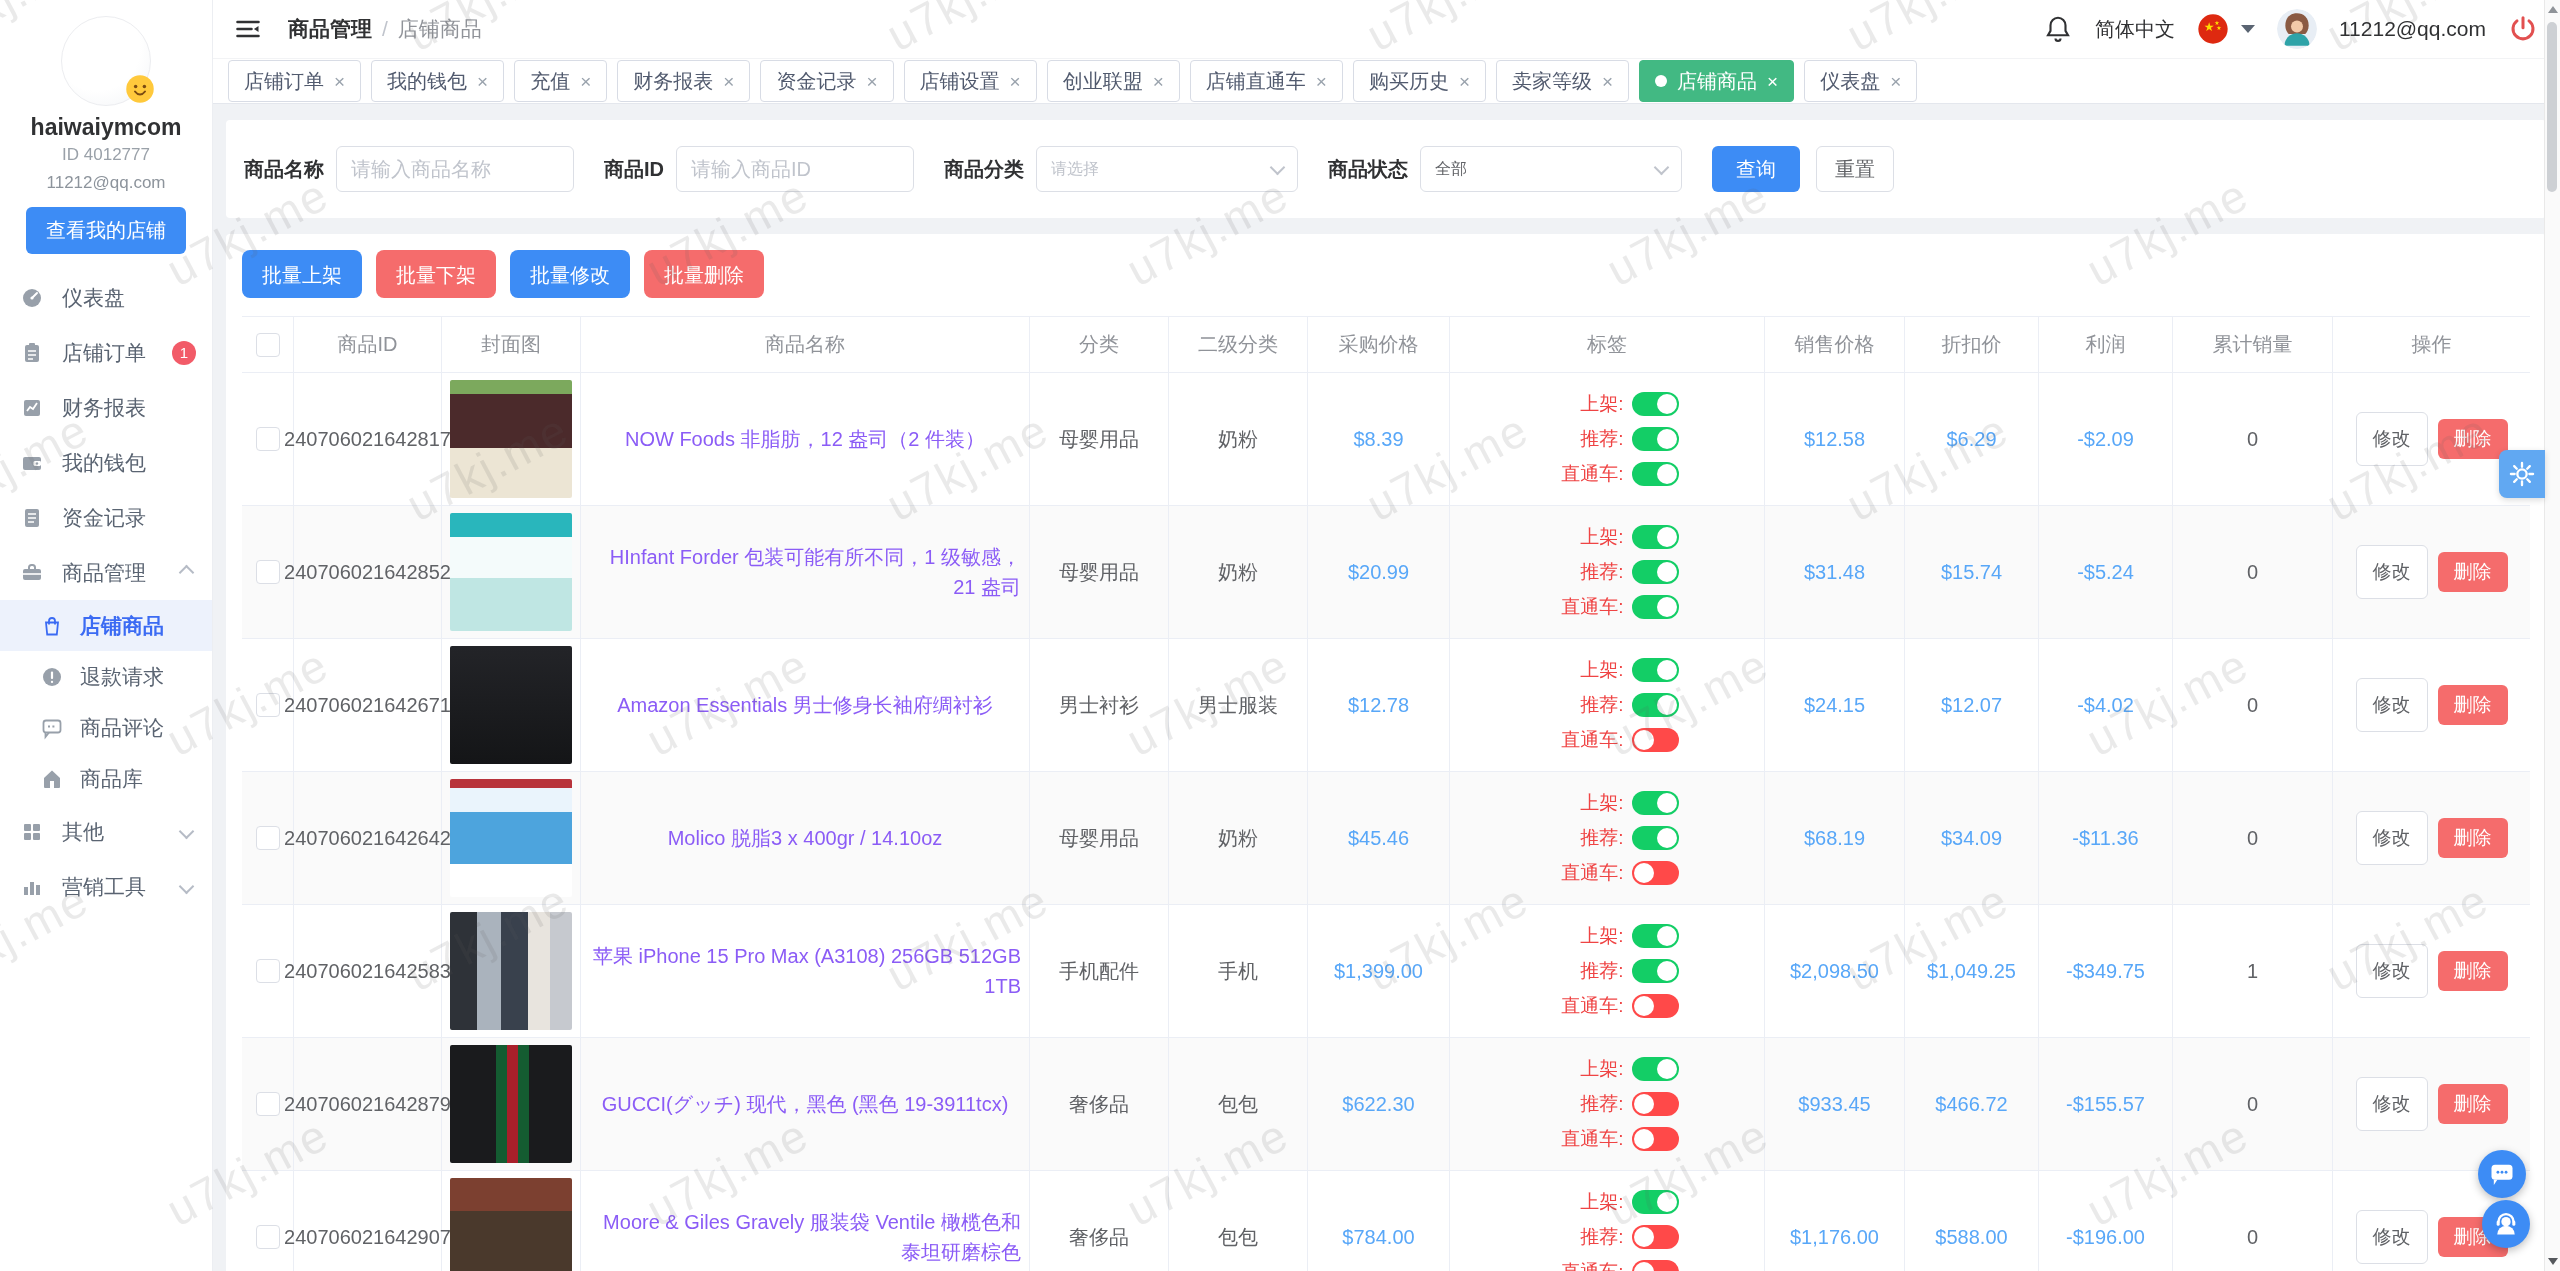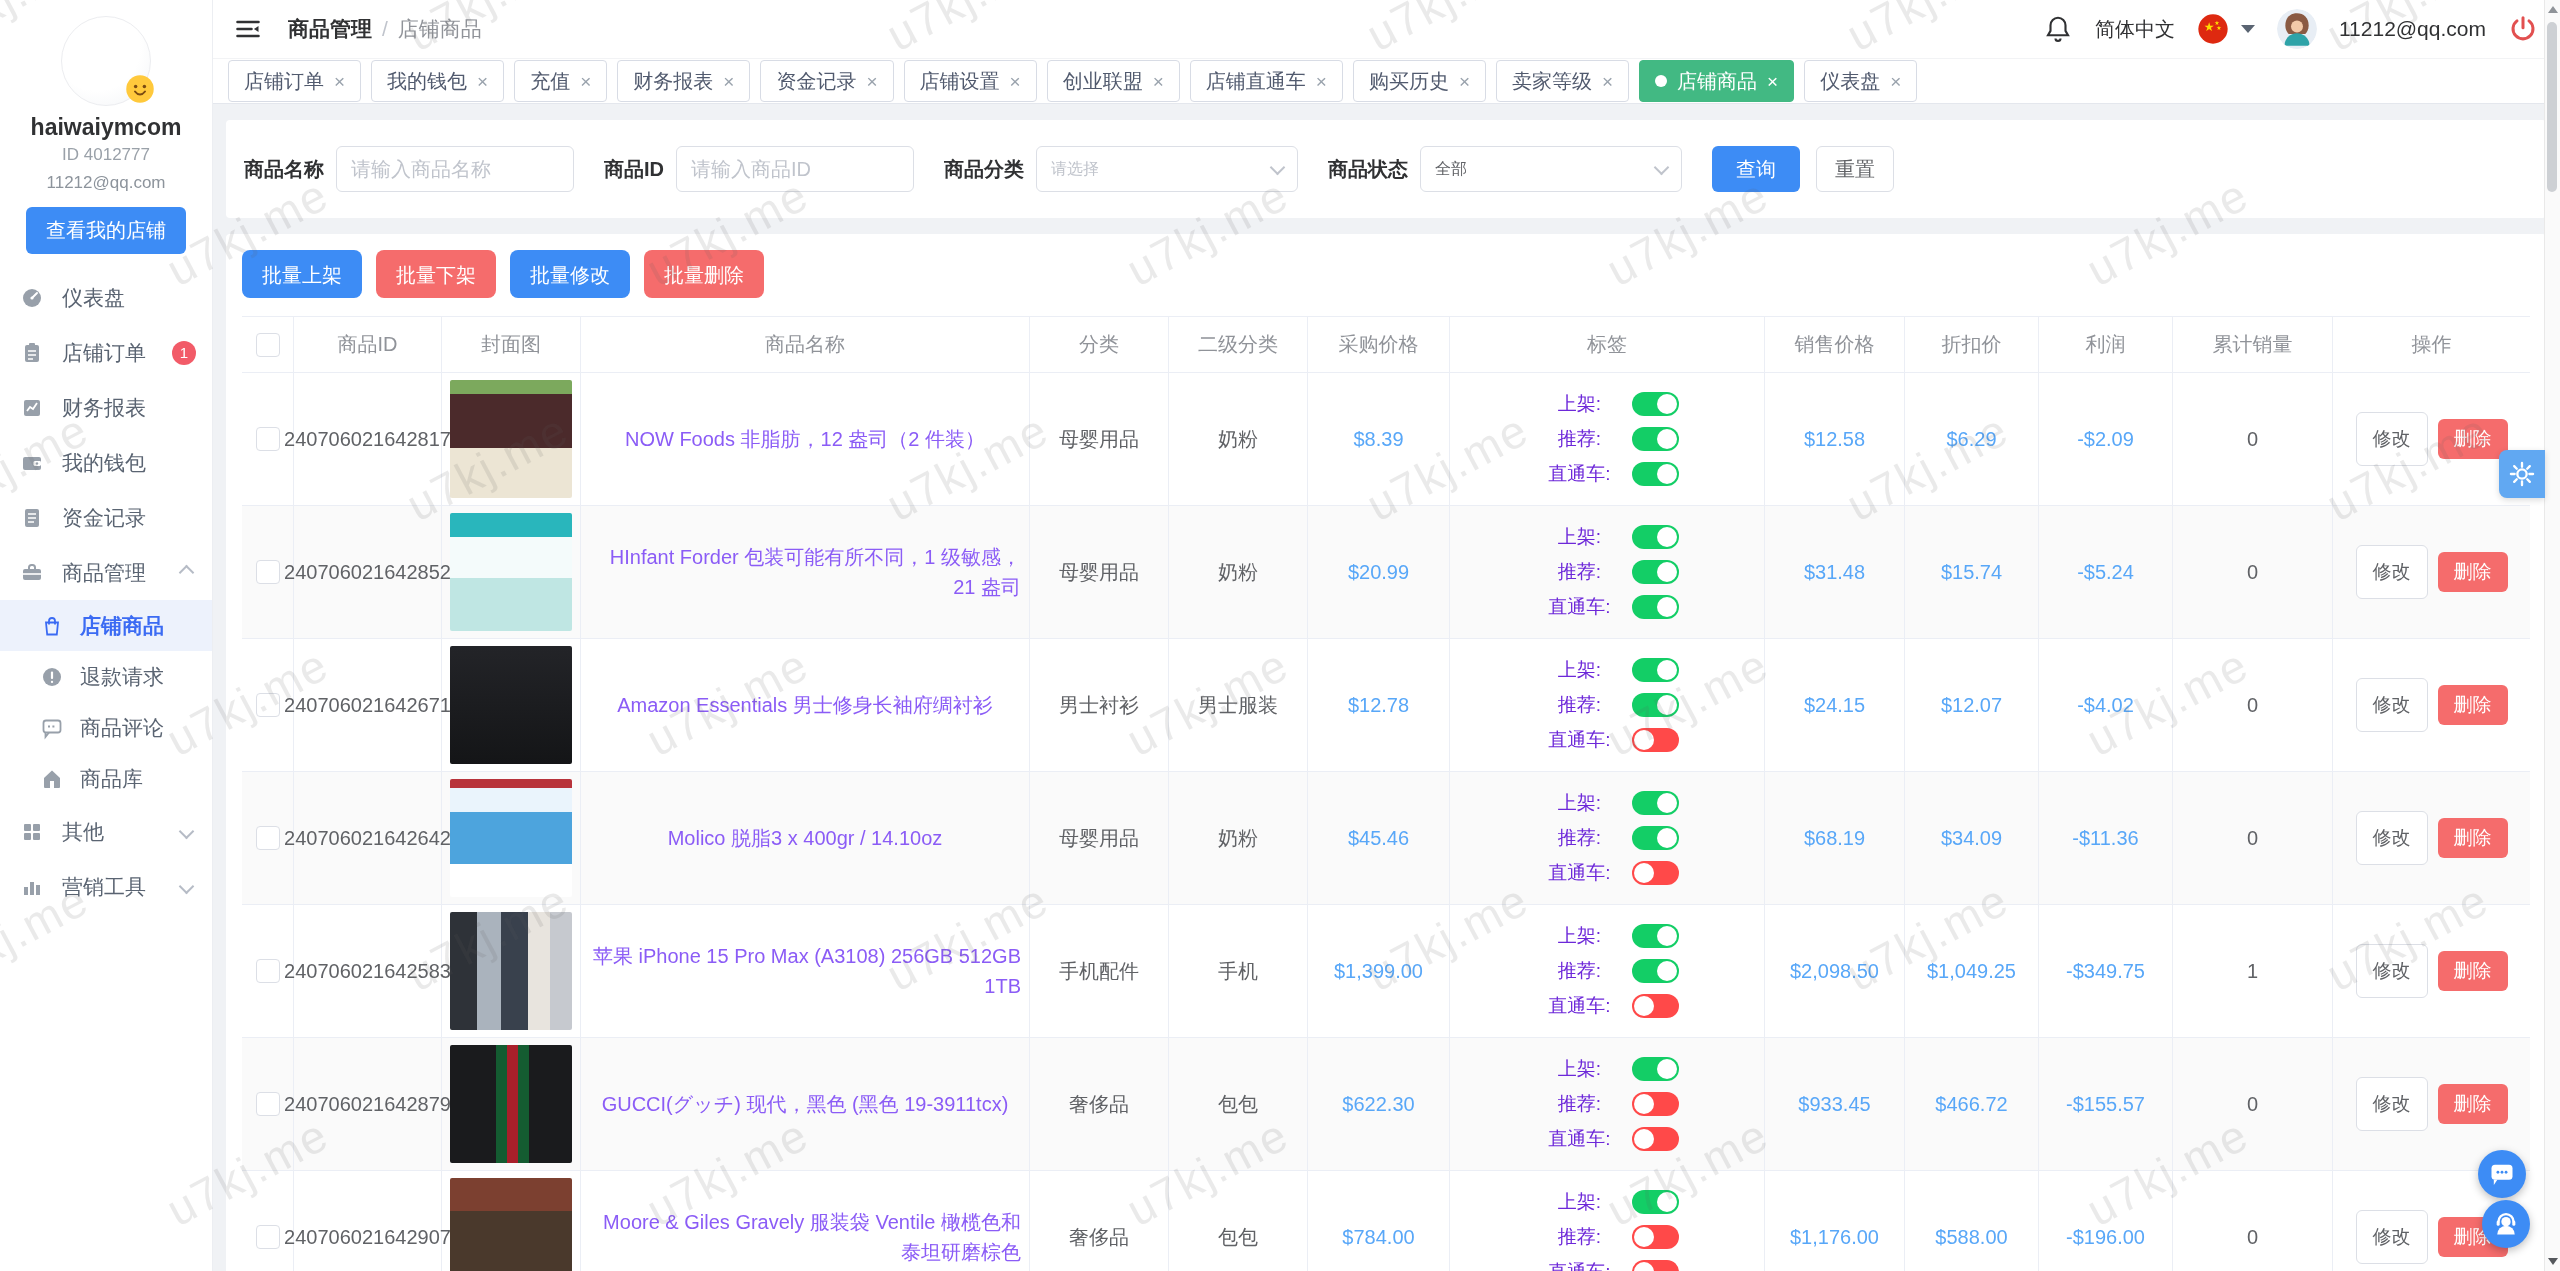--- a/index.html
+++ b/index.html
@@ -83,21 +83,21 @@
   .thead .cell{height:55px;color:#909399;font-size:20px;}
   .brow{border-bottom:1px solid #ebeef5;min-height:132px;}
   .brow.striped{background:#fafafa;}
   .c-id{color:#606266;}
   .c-name{color:#8b5cf6;line-height:1.5;text-align:right;}
   .price{color:#58a7f8;}
   .chk{width:22px;height:22px;border:1px solid #dcdfe6;border-radius:4px;background:#fff;cursor:pointer;}
   .thumb{width:126px;height:118px;border-radius:2px;}
   .tags{flex-direction:column;gap:9px;}
   .tag-line{display:flex;align-items:center;}
-  .tag-label{width:88px;color:#6d28d9;font-size:19px;margin-right:8px;white-space:nowrap;}
+  .tag-label{width:88px;text-align:right;color:#ef4444;font-size:19px;margin-right:8px;white-space:nowrap;}
   .toggle{width:47px;height:24px;border-radius:13px;position:relative;cursor:pointer;flex:none;}
   .toggle .knob{position:absolute;top:2px;width:20px;height:20px;border-radius:50%;background:#fff;}
   .toggle.on{background:#13ce66;}
   .toggle.on .knob{left:25px;}
   .toggle.off{background:#ff4949;}
   .toggle.off .knob{left:2px;}
   .ops{gap:10px;}
   .btn-edit{height:54px;padding:0 16px;background:#fff;border:1px solid #dcdfe6;border-radius:6px;color:#606266;font-size:19px;}
   .btn-del{height:40px;padding:0 16px;background:#f56c6c;border:none;border-radius:6px;color:#fff;font-size:19px;}
   

